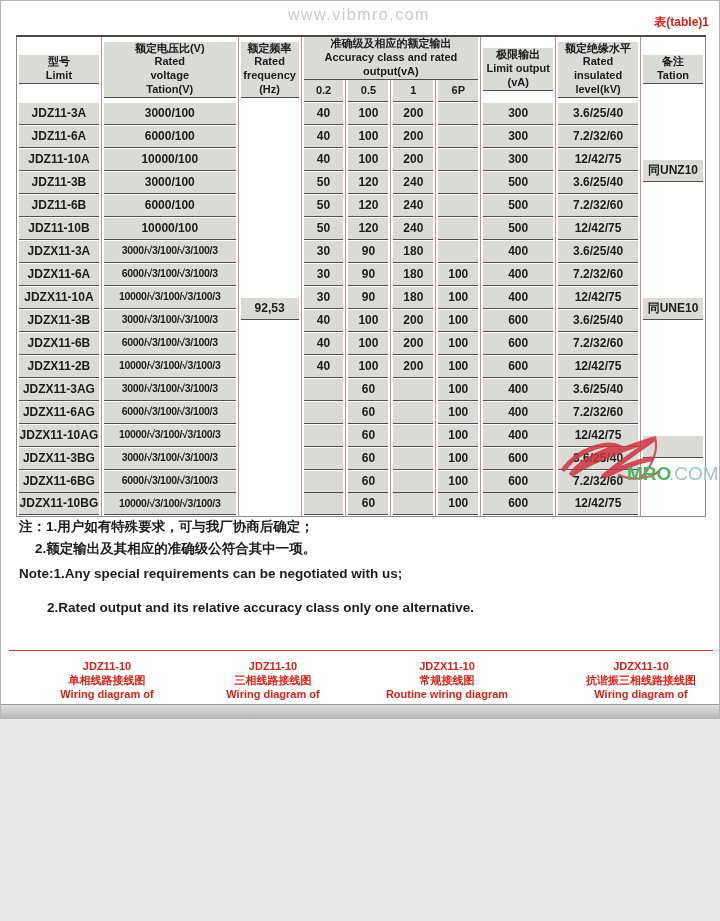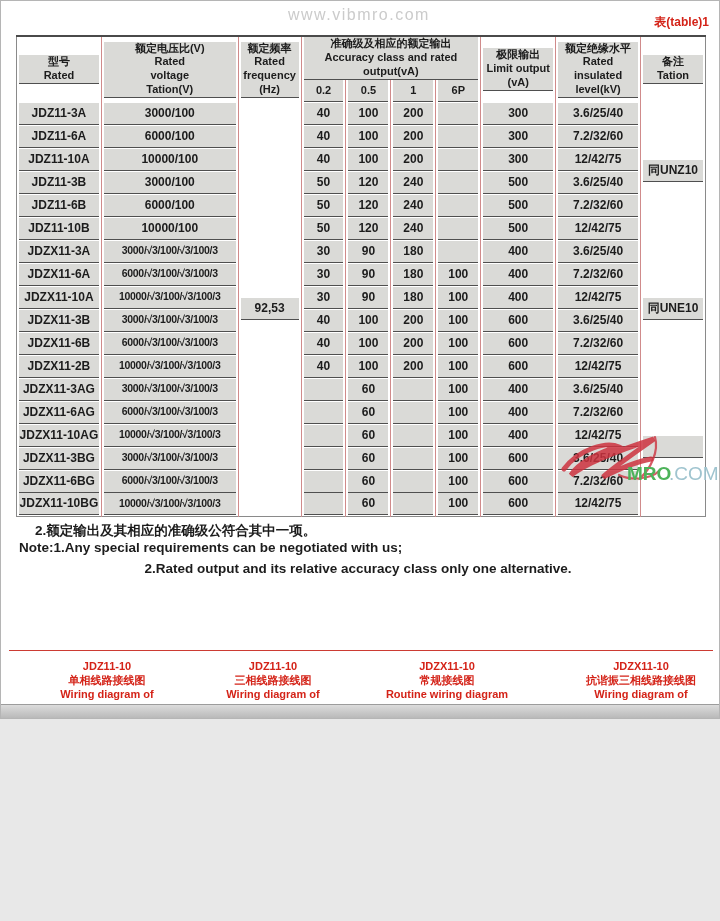--- a/index.html
+++ b/index.html
@@ -26,22 +26,22 @@
   .cell.small{font-size:10.5px;letter-spacing:-0.3px;}
 
   
   .wm-logo{position:absolute;left:558px;top:430px;width:170px;height:64px;pointer-events:none;}
   .wm-logo .mro{position:absolute;left:68px;top:32px;font-size:19px;font-weight:bold;color:#4db35a;}
   .wm-logo .com{position:absolute;left:110px;top:32px;font-size:19px;color:#9fc4cf;}
 
   
   .notes{position:absolute;left:18px;top:517px;width:650px;font-size:13.5px;font-weight:bold;}
   .notes .l2{padding-left:16px;margin-top:4px;}
-  .notes .l3{}
-  .notes .l4{padding-left:28px;margin-top:6px;text-align:center;}
+  .notes .l3{margin-top:8px;}
+  .notes .l4{padding-left:28px;margin-top:19px;}
 
   
   .sec-head{position:absolute;left:10px;top:620px;font-size:15px;font-weight:bold;color:#d42318;}
   .sec-head .en{margin-left:10px;}
   .sec-rule{position:absolute;left:8px;top:649px;width:704px;height:0;border-top:1px solid #cc3b33;}
 
   
   .captions{position:absolute;left:0;top:658px;width:720px;display:flex;margin-left:20px;}
   .captions .cap{color:#d42318;font-weight:bold;font-size:11px;line-height:14px;
                  text-align:center;white-space:pre-line;}
@@ -77,21 +77,21 @@
         <col style="width:45px">
         <col style="width:45px">
       <col style="width:75px">
         <col style="width:85px">
         <col style="width:65px">
     </colgroup>
     <thead>
       <tr class="main">
         <th rowspan="2">
             <div class="cell hdr">型号
-Rated</div>
+Limit</div>
           </th>
         <th rowspan="2">
             <div class="cell hdr">额定电压比(V)
 Rated
 voltage
 Tation(V)</div>
           </th>
         <th rowspan="2">
             <div class="cell hdr">额定频率
 Rated
@@ -620,20 +620,21 @@
   <div class="wm-logo">
     <svg width="170" height="64" viewBox="0 0 170 64">
       <path d="M5,38 C20,18 48,10 60,16 C40,20 18,34 12,44 C30,30 70,16 95,8 C75,22 50,40 44,46 C60,38 80,30 92,28" stroke="#cc3340" stroke-width="5" fill="none" opacity="0.85" stroke-linecap="round"></path>
       <path d="M96,6 C100,20 92,38 80,48 M60,44 C72,50 92,48 100,40" stroke="#cc3340" stroke-width="2.2" fill="none" opacity="0.8" stroke-linecap="round"></path>
     </svg>
     <span class="mro">MRO</span>
     <span class="com">.COM</span>
   </div>
 
   <div class="notes">
+    <div class="l1">注：1.用户如有特殊要求，可与我厂协商后确定；</div>
     <div class="l2">2.额定输出及其相应的准确级公符合其中一项。</div>
     <div class="l3">Note:1.Any special requirements can be negotiated with us;</div>
     <div class="l4">2.Rated output and its relative accuracy class only one alternative.</div>
   </div>
 
   <div class="sec-rule"></div>
 
   <div class="captions">
     <div class="cap c1">JDZ11-10
 单相线路接线图

